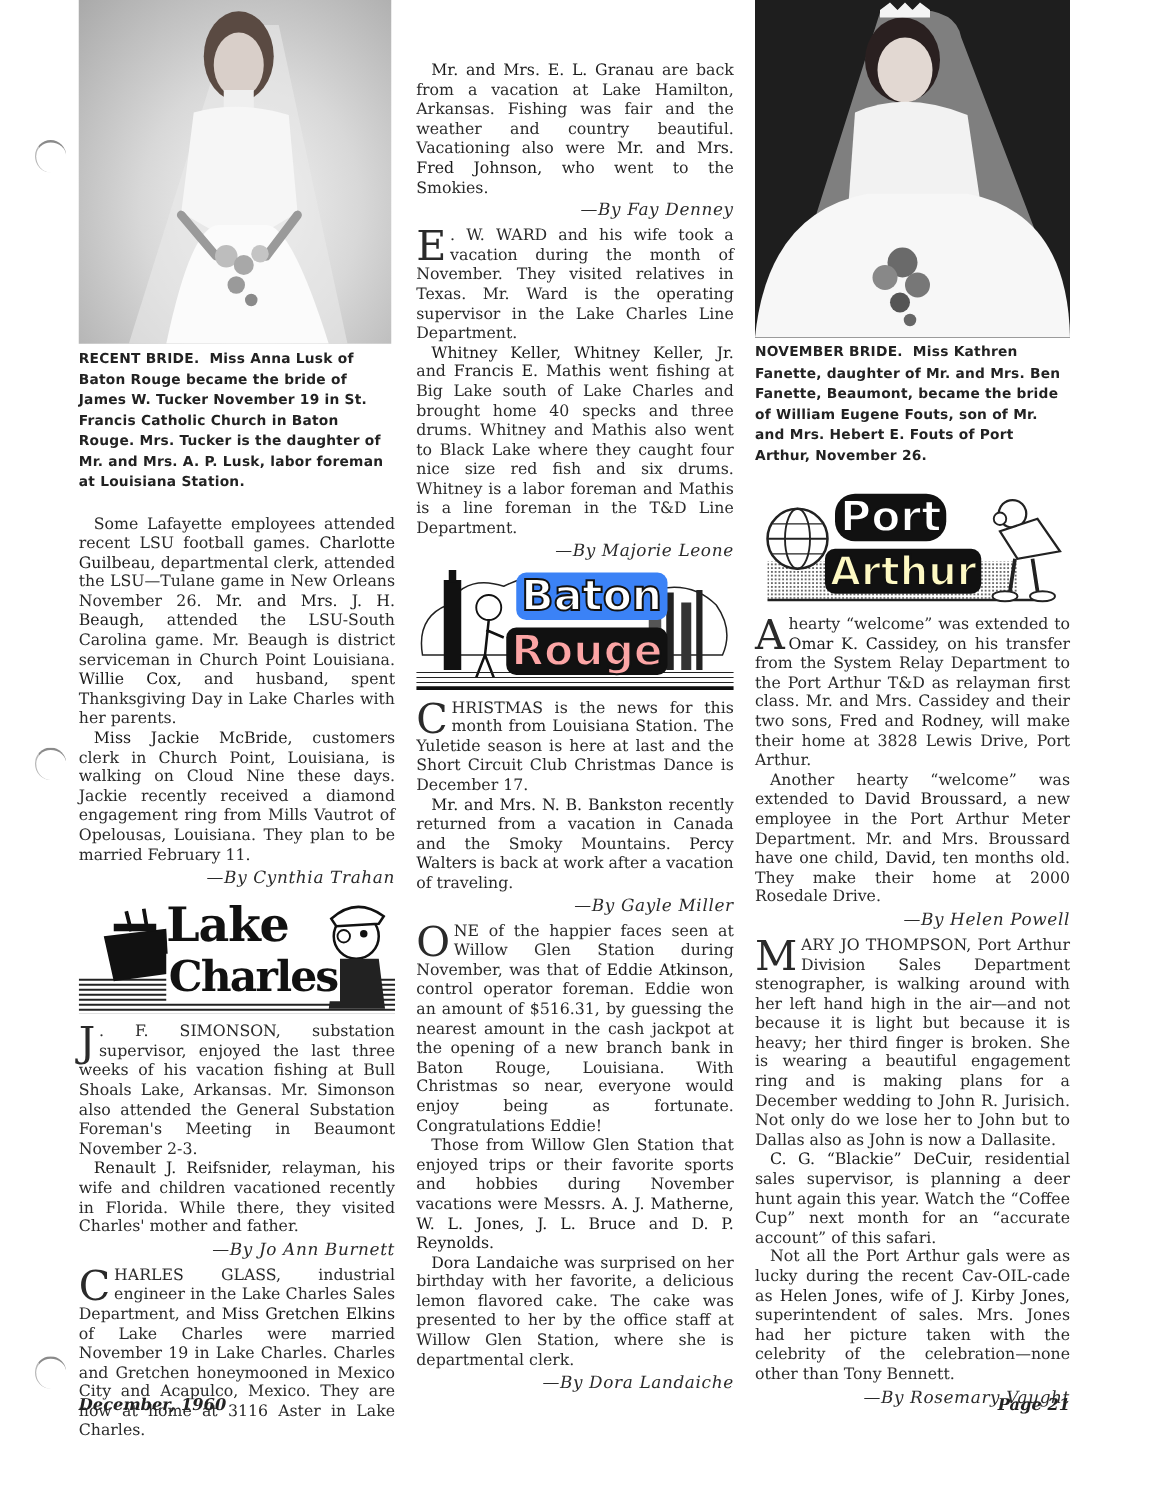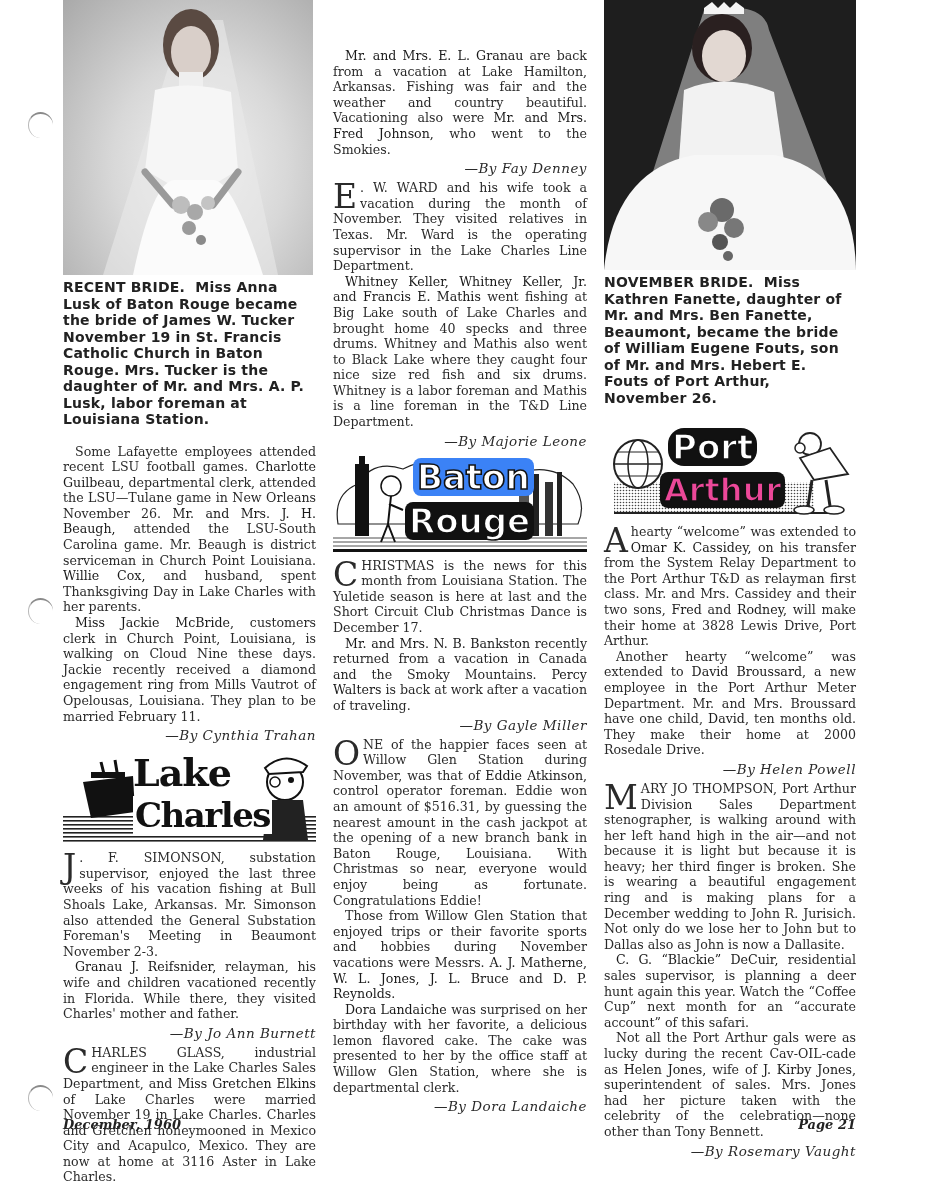--- a/index.html
+++ b/index.html
@@ -5,21 +5,21 @@
   html, body { margin:0; padding:0; background:#ffffff; }
   body { width:927px; height:1200px; position:relative; overflow:hidden; font-family:"DejaVu Serif", serif; color:#2a2a2a; }
   .punch { position:absolute; left:28px; width:24px; height:24px; border-top:2px solid #8a8a8a; border-left:1.5px solid #b8b8b8; border-radius:50%; }
   .col { position:absolute; top:0; }
   .col1 { left:63px; width:253px; }
   .col2 { left:333px; width:254px; }
   .col3 { left:604px; width:252px; }
   .photo { position:relative; overflow:hidden; }
   .photo1 { width:250px; height:275px; background:radial-gradient(ellipse at 55% 60%, #f2f2f2 0%, #d8d8d8 45%, #a9a9a9 100%); }
   .photo2 { width:252px; height:270px; background:#1e1e1e; }
-  .caption { font-family:"DejaVu Sans", sans-serif; font-weight:bold; font-size:14px; line-height:16.5px; color:#222; margin-top:4px; letter-spacing:0.2px; }
+  .caption { font-family:"DejaVu Sans", sans-serif; font-weight:bold; font-size:11px; line-height:16.5px; color:#222; margin-top:4px; letter-spacing:0.2px; }
   p { margin:0; font-size:12.6px; line-height:15.6px; text-align:justify; text-indent:12px; hyphens:manual; }
   p.noindent { text-indent:0; }
   p .b { font-weight:normal; color:#1a1a1a; }
   .byline { text-align:right; font-style:italic; font-size:13.5px; line-height:18px; margin:2px 0 3px 0; letter-spacing:0.5px; }
   .dropcap { float:left; font-size:33px; line-height:28px; margin:3px 3px 0 0; font-weight:normal; }
   .logo { position:relative; height:92px; margin:8px 0 6px 0; }
   .logo svg { position:absolute; left:0; top:0; }
   .footer { position:absolute; top:1117px; font-weight:bold; font-style:italic; font-size:13px; color:#222; }
 </style>
 </head>
@@ -81,21 +81,21 @@
       <path d="M205 48 L240 48 L245 88 L200 88 Z" fill="#222"></path>
     </svg>
     <div style="position:absolute; left:70px; top:2px; font-family:'DejaVu Serif', serif; font-weight:bold; font-size:38px; line-height:38px; color:#111; letter-spacing:-1px;">Lake</div>
     <div style="position:absolute; left:70px; top:44px; font-family:'DejaVu Serif', serif; font-weight:bold; font-size:34px; line-height:38px; color:#111; letter-spacing:-1.5px; background:#fff; padding:0 2px;">Charles</div>
   </div>
 
   <p class="noindent">
     <span class="dropcap">J</span><span>. F. SIMONSON, substation supervisor, enjoyed the last three weeks of his vacation fishing at Bull Shoals Lake, Arkansas. Mr. Simonson also attended the General Substation Foreman's Meeting in Beaumont November 2-3.</span>
   </p>
   <p>
-    <span class="b">Granau J. Reifsnider,</span><span> relayman, his wife and children vacationed recently in Florida. While there, they visited Charles' mother and father.</span>
+    <span class="b">Renault J. Reifsnider,</span><span> relayman, his wife and children vacationed recently in Florida. While there, they visited Charles' mother and father.</span>
   </p>
   <div class="byline">—By Jo Ann Burnett</div>
   <p class="noindent">
     <span class="dropcap">C</span><span>HARLES GLASS, industrial engineer in the Lake Charles Sales Department, and </span><span class="b">Miss Gretchen Elkins</span><span> of Lake Charles were married November 19 in Lake Charles. Charles and Gretchen honeymooned in Mexico City and Acapulco, Mexico. They are now at home at 3116 Aster in Lake Charles.</span>
   </p>
 </div>
 
 <div class="col col2" style="top:48px;">
   <p>
     <span class="b">Mr. and Mrs. E. L. Granau</span><span> are back from a vacation at Lake Hamilton, Arkansas. Fishing was fair and the weather and country beautiful. Vacationing also were </span><span class="b">Mr. and Mrs. Fred Johnson,</span><span> who went to the Smokies.</span>
@@ -121,21 +121,21 @@
       <circle cx="58" cy="32" r="10" fill="#fff" stroke="#111" stroke-width="1.5"></circle>
       <path d="M58 42 L55 70 M55 70 L48 88 M55 70 L62 88 M56 50 L70 56" stroke="#111" stroke-width="2" fill="none"></path>
       <g stroke="#222" stroke-width="0.8">
         <line x1="0" y1="84" x2="254" y2="84"></line>
           <line x1="0" y1="88" x2="254" y2="88"></line>
           <line x1="0" y1="92" x2="254" y2="92"></line>
       </g>
       <rect x="0" y="95" width="254" height="3" fill="#111"></rect>
     </svg>
     <div style="position:absolute; left:80px; top:4px; font-family:'DejaVu Sans', sans-serif; font-weight:bold; font-size:34px; line-height:38px; color:#fff; -webkit-text-stroke:1.6px #111; background:#3b82f6; padding:0 4px; border-radius:8px;">Baton</div>
-    <div style="position:absolute; left:72px; top:48px; font-family:'DejaVu Sans', sans-serif; font-weight:bold; font-size:34px; line-height:38px; color:#ffffff; -webkit-text-stroke:1.6px #111; background:#111; padding:0 4px; border-radius:8px;">Rouge</div>
+    <div style="position:absolute; left:72px; top:48px; font-family:'DejaVu Sans', sans-serif; font-weight:bold; font-size:34px; line-height:38px; color:#fca5a5; -webkit-text-stroke:1.6px #111; background:#111; padding:0 4px; border-radius:8px;">Rouge</div>
   </div>
 
   <p class="noindent">
     <span class="dropcap">C</span><span>HRISTMAS is the news for this month from Louisiana Station. The Yuletide season is here at last and the Short Circuit Club Christmas Dance is December 17.</span>
   </p>
   <p>
     <span class="b">Mr. and Mrs. N. B. Bankston</span><span> recently returned from a vacation in Canada and the Smoky Mountains. </span><span class="b">Percy Walters</span><span> is back at work after a vacation of traveling.</span>
   </p>
   <div class="byline">—By Gayle Miller</div>
   <p class="noindent">
@@ -187,21 +187,21 @@
       <line x1="14" y1="26" x2="54" y2="26" stroke="#222" stroke-width="1"></line>
       <line x1="14" y1="50" x2="54" y2="50" stroke="#222" stroke-width="1"></line>
       <circle cx="206" cy="18" r="11" fill="#fff" stroke="#222" stroke-width="1.8"></circle>
       <circle cx="196" cy="22" r="5" fill="#fff" stroke="#222" stroke-width="1.5"></circle>
       <path d="M196 32 L226 22 L244 48 L210 54 Z" fill="#fff" stroke="#222" stroke-width="1.8"></path>
       <path d="M208 54 L204 80 M222 54 L226 80" stroke="#222" stroke-width="3"></path>
       <ellipse cx="200" cy="84" rx="10" ry="4" fill="#fff" stroke="#222" stroke-width="1.5"></ellipse>
       <ellipse cx="230" cy="84" rx="10" ry="4" fill="#fff" stroke="#222" stroke-width="1.5"></ellipse>
     </svg>
     <div style="position:absolute; left:64px; top:2px; font-family:'DejaVu Sans', sans-serif; font-weight:bold; font-size:34px; line-height:38px; color:#fff; -webkit-text-stroke:1.6px #111; background:#111; padding:0 4px; border-radius:16px;">Port</div>
-    <div style="position:absolute; left:56px; top:46px; font-family:'DejaVu Sans', sans-serif; font-weight:bold; font-size:32px; line-height:36px; color:#ec4899; -webkit-text-stroke:1.6px #111; background:#111; padding:0 4px; border-radius:8px;">Arthur</div>
+    <div style="position:absolute; left:56px; top:46px; font-family:'DejaVu Sans', sans-serif; font-weight:bold; font-size:32px; line-height:36px; color:#fef9c3; -webkit-text-stroke:1.6px #111; background:#111; padding:0 4px; border-radius:8px;">Arthur</div>
   </div>
 
   <p class="noindent">
     <span class="dropcap">A</span><span> hearty “welcome” was extended to </span><span class="b">Omar K. Cassidey,</span><span> on his transfer from the System Relay Department to the Port Arthur T&amp;D as relayman first class. Mr. and Mrs. Cassidey and their two sons, </span><span class="b">Fred</span><span> and </span><span class="b">Rodney,</span><span> will make their home at 3828 Lewis Drive, Port Arthur.</span>
   </p>
   <p>
     <span>Another hearty “welcome” was extended to </span><span class="b">David Broussard,</span><span> a new employee in the Port Arthur Meter Department. Mr. and Mrs. Broussard have one child, </span><span class="b">David,</span><span> ten months old. They make their home at 2000 Rosedale Drive.</span>
   </p>
   <div class="byline">—By Helen Powell</div>
   <p class="noindent">

